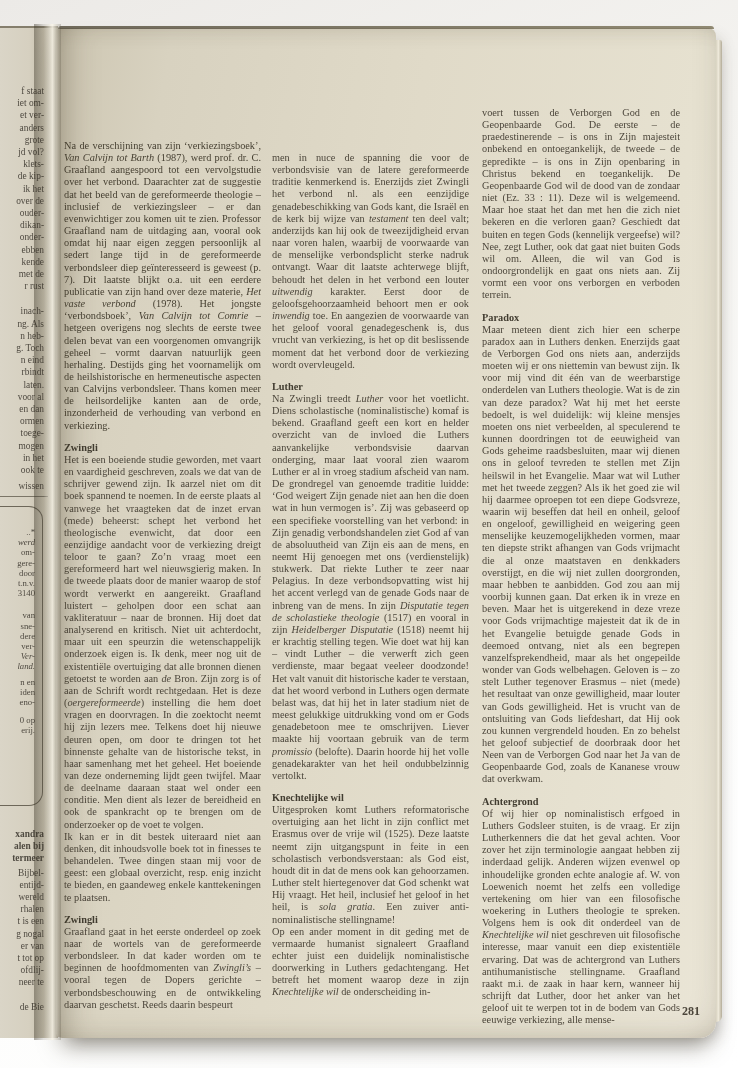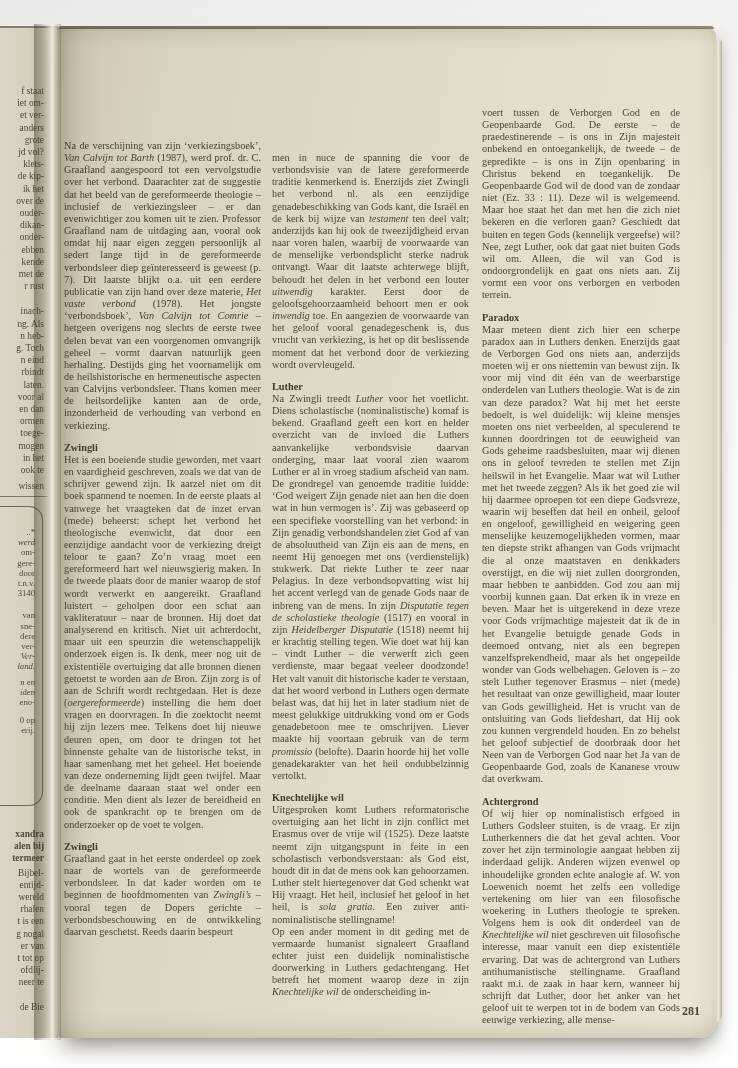--- a/index.html
+++ b/index.html
@@ -172,20 +172,21 @@
   </div>
 
   <div class="fold"></div>
 
   <div class="main-page">
 
     <div class="col col-1">
         <div class="blk lede">Na de verschijning van zijn ‘verkiezingsboek’, <i>Van Calvijn tot Barth</i> (1987), werd prof. dr. C. Graafland aangespoord tot een vervolgstudie over het verbond. Daarachter zat de suggestie dat het beeld van de gereformeerde theologie – inclusief de verkiezingsleer – er dan evenwichtiger zou komen uit te zien. Professor Graafland nam de uitdaging aan, vooral ook omdat hij naar eigen zeggen persoonlijk al sedert lange tijd in de gereformeerde verbondsleer diep geïnteresseerd is geweest (p. 7). Dit laatste blijkt o.a. uit een eerdere publicatie van zijn hand over deze materie, <i>Het vaste verbond</i> (1978). Het jongste ‘verbondsboek’, <i>Van Calvijn tot Comrie</i> – hetgeen overigens nog slechts de eerste twee delen bevat van een voorgenomen omvangrijk geheel – vormt daarvan natuurlijk geen herhaling. Destijds ging het voornamelijk om de heilshistorische en hermeneutische aspecten van Calvijns verbondsleer. Thans komen meer de heilsordelijke kanten aan de orde, inzonderheid de verhouding van verbond en verkiezing.</div>
         <div class="blk heading">Zwingli</div>
         <div class="blk para">Het is een boeiende studie geworden, met vaart en vaardigheid geschreven, zoals we dat van de schrijver gewend zijn. Ik aarzel niet om dit boek spannend te noemen. In de eerste plaats al vanwege het vraagteken dat de inzet ervan (mede) beheerst: schept het verbond het theologische evenwicht, dat door een eenzijdige aandacht voor de verkiezing dreigt teloor te gaan? Zo’n vraag moet een gereformeerd hart wel nieuwsgierig maken. In de tweede plaats door de manier waarop de stof wordt verwerkt en aangereikt. Graafland luistert – geholpen door een schat aan vakliteratuur – naar de bronnen. Hij doet dat analyserend en kritisch. Niet uit achterdocht, maar uit een speurzin die wetenschappelijk onderzoek eigen is. Ik denk, meer nog uit de existentiële overtuiging dat alle bronnen dienen getoetst te worden aan <i>de</i> Bron. Zijn zorg is of aan de Schrift wordt rechtgedaan. Het is deze (<i>oergereformeerde</i>) instelling die hem doet vragen en doorvragen. In die zoektocht neemt hij zijn lezers mee. Telkens doet hij nieuwe deuren open, om door te dringen tot het binnenste gehalte van de historische tekst, in haar samenhang met het geheel. Het boeiende van deze onderneming lijdt geen twijfel. Maar de deelname daaraan staat wel onder een conditie. Men dient als lezer de bereidheid en ook de spankracht op te brengen om de onderzoeker op de voet te volgen.</div>
+        <div class="blk para">Ik kan er in dit bestek uiteraard niet aan denken, dit inhoudsvolle boek tot in finesses te behandelen. Twee dingen staan mij voor de geest: een globaal overzicht, resp. enig inzicht te bieden, en gaandeweg enkele kanttekeningen te plaatsen.</div>
         <div class="blk heading">Zwingli</div>
         <div class="blk para">Graafland gaat in het eerste onderdeel op zoek naar de wortels van de gereformeerde verbondsleer. In dat kader worden om te beginnen de hoofdmomenten van <i>Zwingli’s</i> – vooral tegen de Dopers gerichte – verbondsbeschouwing en de ontwikkeling daarvan geschetst. Reeds daarin bespeurt</div>
       </div>
     <div class="col col-2">
         <div class="blk para">men in nuce de spanning die voor de verbondsvisie van de latere gereformeerde traditie kenmerkend is. Enerzijds ziet Zwingli het verbond nl. als een eenzijdige genadebeschikking van Gods kant, die Israël en de kerk bij wijze van <i>testament</i> ten deel valt; anderzijds kan hij ook de tweezijdigheid ervan naar voren halen, waarbij de voorwaarde van de menselijke verbondsplicht sterke nadruk ontvangt. Waar dit laatste achterwege blijft, behoudt het delen in het verbond een louter <i>uitwendig</i> karakter. Eerst door de geloofsgehoorzaamheid behoort men er ook <i>inwendig</i> toe. En aangezien de voorwaarde van het geloof vooral genadegeschenk is, dus vrucht van verkiezing, is het op dit beslissende moment dat het verbond door de verkiezing wordt overvleugeld.</div>
         <div class="blk heading">Luther</div>
         <div class="blk para">Na Zwingli treedt <i>Luther</i> voor het voetlicht. Diens scholastische (nominalistische) komaf is bekend. Graafland geeft een kort en helder overzicht van de invloed die Luthers aanvankelijke verbondsvisie daarvan onderging, maar laat vooral zien waarom Luther er al in vroeg stadium afscheid van nam.</div>
         <div class="blk para">De grondregel van genoemde traditie luidde: ‘God weigert Zijn genade niet aan hen die doen wat in hun vermogen is’. Zij was gebaseerd op een specifieke voorstelling van het verbond: in Zijn genadig verbondshandelen ziet God af van de absoluutheid van Zijn eis aan de mens, en neemt Hij genoegen met ons (verdienstelijk) stukwerk. Dat riekte Luther te zeer naar Pelagius. In deze verbondsopvatting wist hij het accent verlegd van de genade Gods naar de inbreng van de mens. In zijn <i>Disputatie tegen de scholastieke theologie</i> (1517) en vooral in zijn <i>Heidelberger Disputatie</i> (1518) neemt hij er krachtig stelling tegen. Wie doet wat hij kan – vindt Luther – die verwerft zich geen verdienste, maar begaat veeleer doodzonde! Het valt vanuit dit historische kader te verstaan, dat het woord verbond in Luthers ogen dermate belast was, dat hij het in later stadium niet de meest gelukkige uitdrukking vond om er Gods genadebetoon mee te omschrijven. Liever maakte hij voortaan gebruik van de term <i>promissio</i> (belofte). Daarin hoorde hij het volle genadekarakter van het heil ondubbelzinnig vertolkt.</div>
         <div class="blk heading">Knechtelijke wil</div>
         <div class="blk para">Uitgesproken komt Luthers reformatorische overtuiging aan het licht in zijn conflict met Erasmus over de vrije wil (1525). Deze laatste neemt zijn uitgangspunt in feite in een scholastisch verbondsverstaan: als God eist, houdt dit in dat de mens ook kan gehoorzamen. Luther stelt hiertegenover dat God schenkt wat Hij vraagt. Het heil, inclusief het geloof in het heil, is <i>sola gratia</i>. Een zuiver anti-nominalistische stellingname!</div>

